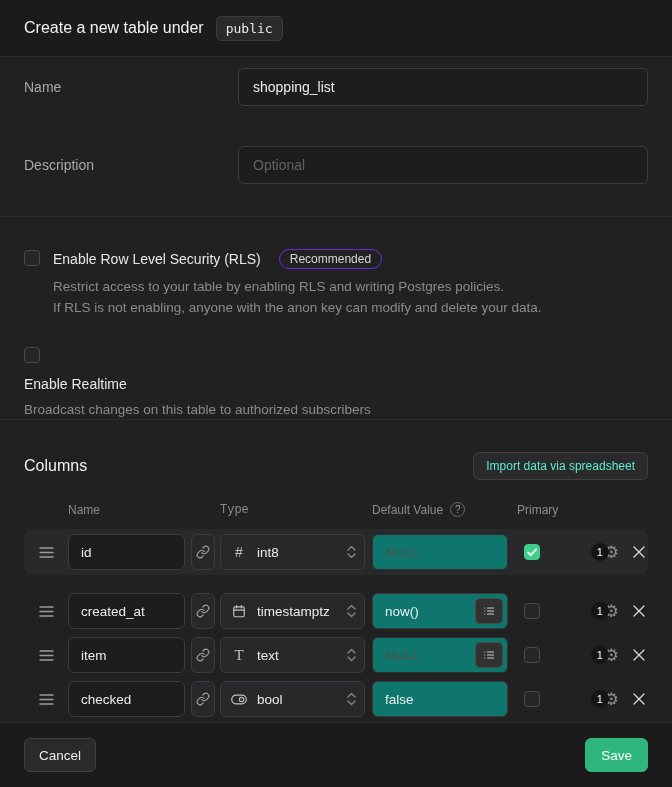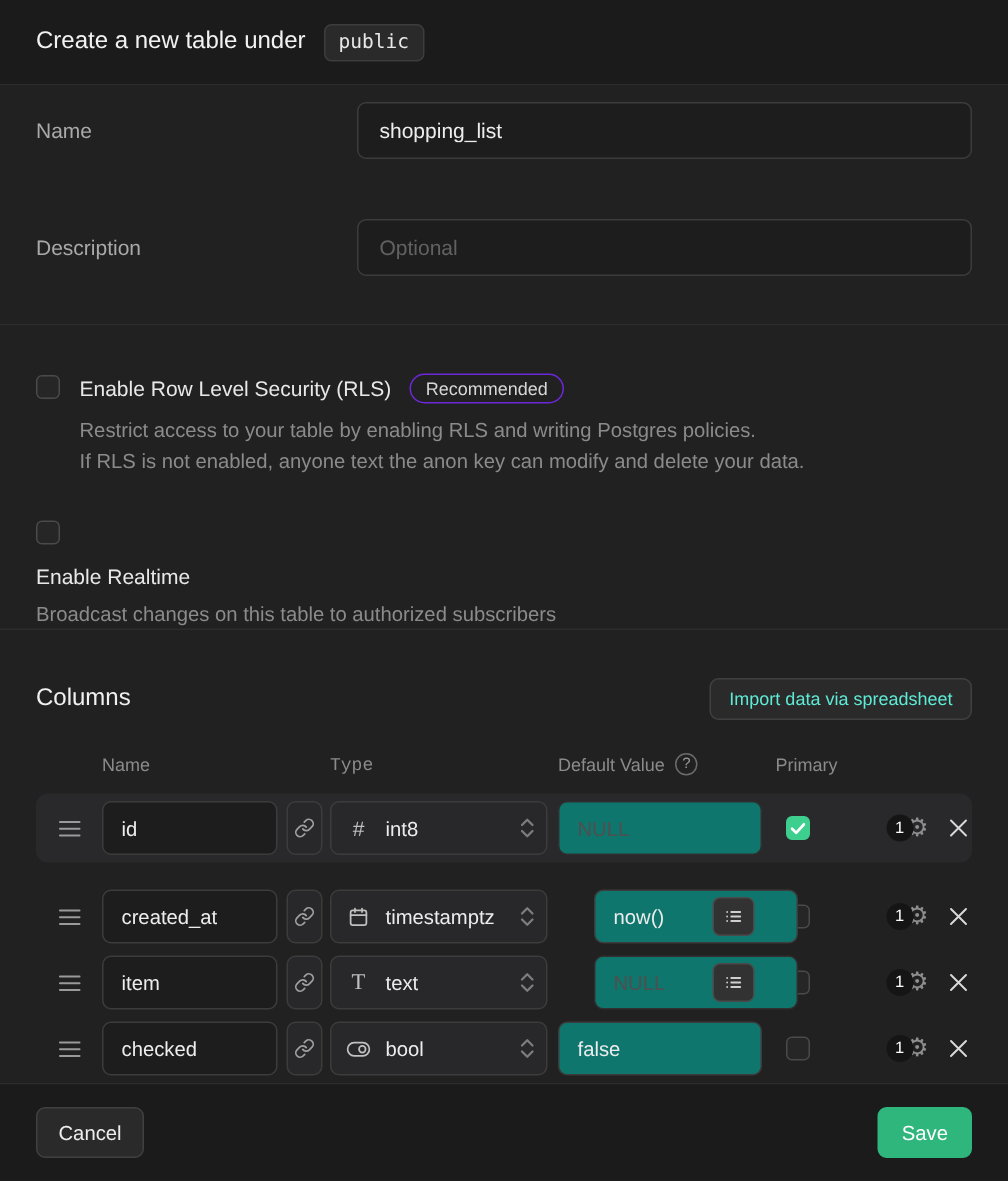--- a/index.html
+++ b/index.html
@@ -42,21 +42,21 @@
     height:203px; flex:none; background:#212121;
     border-bottom:1px solid #2c2c2c; padding:32px 24px 0;
   }
   .toggle-block { display:flex; gap:13px; }
   .toggle-block.second { margin-top:28px;flex-direction:column; }
   .checkbox {
     width:16px; height:16px; flex:none; margin-top:1px;
     border:1px solid #4a4a4a; border-radius:4px; background:#262626;
     display:flex; align-items:center; justify-content:center; cursor:pointer;
   }
-  .toggle-title { font-size:14px; color:#e8e8e8; display:flex; align-items:center; gap:12px; }
+  .toggle-title { font-size:14px; color:#e8e8e8; display:flex; align-items:center; gap:18px; }
   .badge-pill {
     font-size:12px; color:#d7d7d7; border:1px solid #6d28d9;
     border-radius:999px; padding:2px 10px;
   }
   .toggle-desc { font-size:13.5px; color:#8b8b8b; line-height:21px; margin-top:7px; }
 
   
   .section-columns {
     height:303px; flex:none; background:#212121;
     border-bottom:1px solid #2c2c2c; padding:32px 24px 0;
@@ -108,21 +108,21 @@
     font-size:13.5px; color:#ececec; cursor:pointer;
   }
   .type-icon { width:16px; display:flex; justify-content:center; color:#c0c0c0; font-size:14px; }
   .type-icon.serif { font-family:"Liberation Serif", serif; font-size:15px; }
   .chevrons { margin-left:auto; display:flex; }
   .default-wrap { grid-column:8; position:relative; height:36px; }
   .default-input {
     width:100%; height:100%; background:#0f766e; border:1px solid #3c3c3c; border-radius:6px;
     padding:0 12px; color:#ececec; font-size:13.5px; font-family:inherit; outline:none;
   }
-  .default-input.with-btn { padding-right:38px;margin-left:24px; }
+  .default-input.with-btn { padding-right:38px; }
   .default-input.dim { border-color:#303030; }
   .default-input.dim::placeholder { color:#4f4f4f; }
   .suggest-btn {
     position:absolute; right:5px; top:5px; width:28px; height:26px;
     background:#323232; border:1px solid #4a4a4a; border-radius:5px;
     display:flex; align-items:center; justify-content:center; cursor:pointer;
   }
   .primary-checkbox { grid-column:10; margin-top:0; }
   .row-actions { grid-column:12; display:flex; align-items:center; padding-right:2px; }
   .count-badge {
@@ -174,21 +174,21 @@
   <div class="section-toggles">
     <div class="toggle-block">
       <span class="checkbox"></span>
       <div>
         <div class="toggle-title">
           <span>Enable Row Level Security (RLS)</span>
           <span class="badge-pill">Recommended</span>
         </div>
         <div class="toggle-desc">
           <div>Restrict access to your table by enabling RLS and writing Postgres policies.</div>
-          <div>If RLS is not enabled, anyone text the anon key can modify and delete your data.</div>
+          <div>If RLS is not enabling, anyone with the anon key can modify and delete your data.</div>
         </div>
       </div>
     </div>
     <div class="toggle-block second">
       <span class="checkbox"></span>
       <div>
         <div class="toggle-title">
           <span>Enable Realtime</span>
         </div>
         <div class="toggle-desc">Broadcast changes on this table to authorized subscribers</div>

